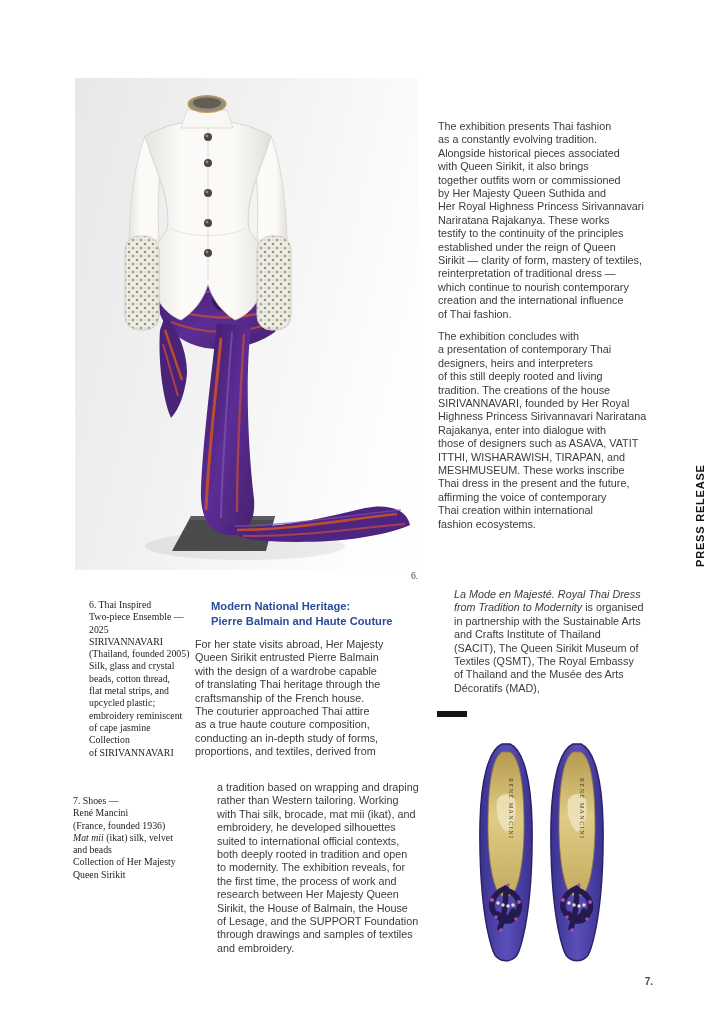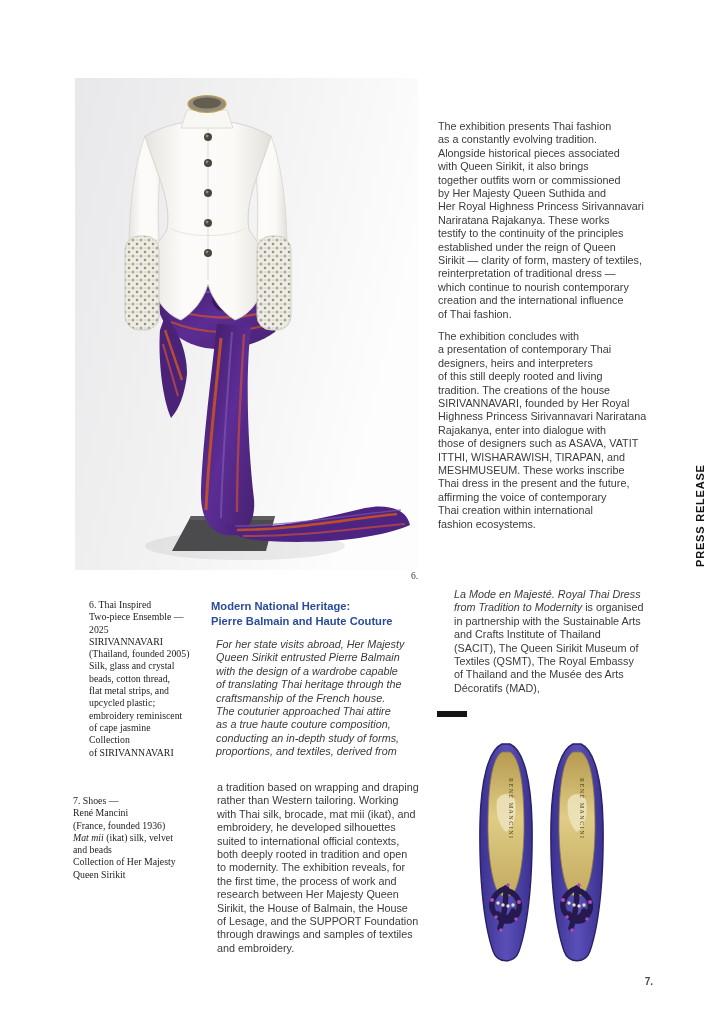--- a/index.html
+++ b/index.html
@@ -129,21 +129,21 @@
   <div class="abs caption" style="left:73px;top:795px;width:145px;"><span>7. Shoes —
 René Mancini
 (France, founded 1936)
 </span><span class="it">Mat mii</span><span> (ikat) silk, velvet
 and beads
 Collection of Her Majesty
 Queen Sirikit</span></div>
 
   <div class="abs col-heading" style="left:211px;top:599px;width:225px;">Modern National Heritage:
 Pierre Balmain and Haute Couture</div>
-  <div class="abs body-text" style="left:216px;top:638px;width:225px;font-style:italic;">For her state visits abroad, Her Majesty
+  <div class="abs body-text" style="left:195px;top:638px;width:225px;">For her state visits abroad, Her Majesty
 Queen Sirikit entrusted Pierre Balmain
 with the design of a wardrobe capable
 of translating Thai heritage through the
 craftsmanship of the French house.
 The couturier approached Thai attire
 as a true haute couture composition,
 conducting an in-depth study of forms,
 proportions, and textiles, derived from</div>
   <div class="abs body-text" style="left:217px;top:781px;width:225px;">a tradition based on wrapping and draping
 rather than Western tailoring. Working

